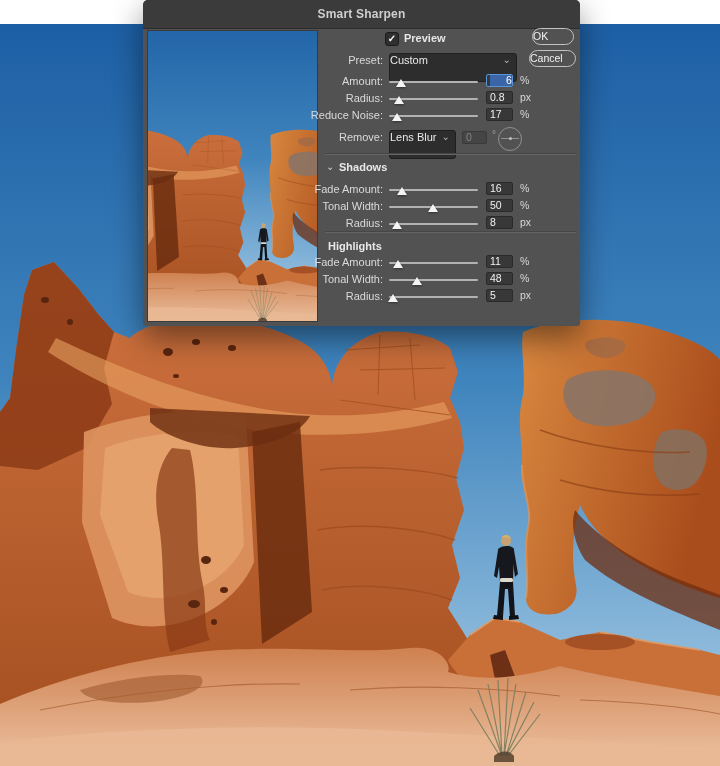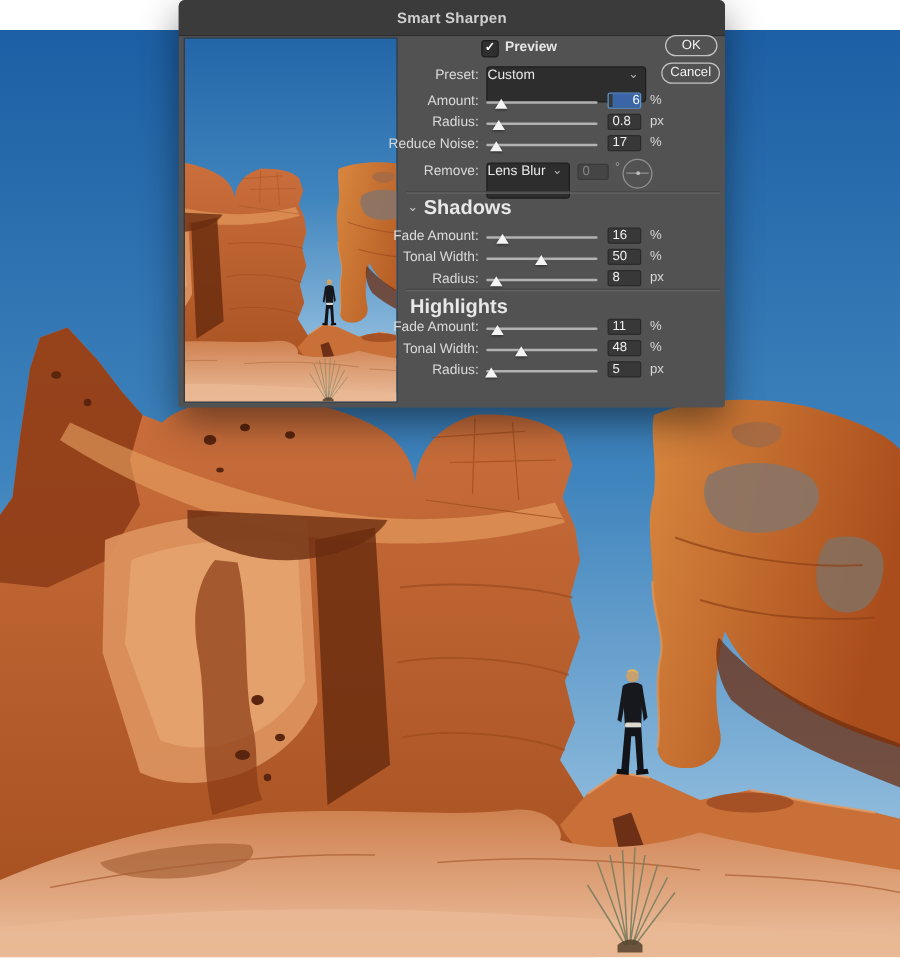--- a/index.html
+++ b/index.html
@@ -14,21 +14,21 @@
             border-bottom:1px solid #2d2d2d;border-radius:5px 5px 0 0;text-align:center;}
   .titlebar span{line-height:28px;font-size:12px;font-weight:bold;color:#cfcfcf;letter-spacing:.2px;}
   .preview-thumb{position:absolute;left:4px;top:30px;width:171px;height:292px;border:1px solid #3a3a3a;
                  box-sizing:border-box;background:#1d4f86;display:block;}
 
   .chk{position:absolute;left:242px;top:32px;width:12px;height:12px;background:#2f2f2f;border:1px solid #1c1c1c;
        border-radius:3px;color:#fff;font-size:10px;line-height:12px;text-align:center;font-weight:bold;}
   .chk-label{position:absolute;left:261px;top:32px;font-size:11px;line-height:13px;color:#e6e6e6;font-weight:bold;}
 
   .btn{position:absolute;box-sizing:border-box;border:1px solid #c3c3c3;border-radius:9px;background:transparent;
-       color:#f2f2f2;font-size:10.5px;text-align:center;line-height:15px;}
+       color:#f2f2f2;font-size:10.5px;text-align:left;line-height:15px;}
   .btn-ok{left:389px;top:28px;width:42px;height:17px;}
   .btn-cancel{left:386px;top:50px;width:47px;height:17px;}
 
   .row{position:absolute;left:0;width:437px;height:16px;}
   .lbl{position:absolute;left:30px;top:0;width:210px;text-align:right;font-size:11px;line-height:14px;color:#dadada;}
   .dd{position:absolute;left:246px;top:0;height:29px;background:#2d2d2d;border:1px solid #1f1f1f;border-radius:3px;
       box-sizing:border-box;color:#e9e9e9;font-size:11px;line-height:13px;padding-left:0;}
   .dd .chev{position:absolute;right:5px;top:-1px;color:#b3b3b3;font-size:10px;}
   .dd-preset{width:128px;}
   .dd-remove{width:67px;}
@@ -44,21 +44,21 @@
   .unit{position:absolute;left:377px;top:0;font-size:10.5px;line-height:13px;color:#d8d8d8;}
   .deg{position:absolute;left:349px;top:-1px;font-size:10px;color:#9d9d9d;}
   .angle-field{left:319px;width:25px;top:1px;}
   .dial{position:absolute;left:355px;top:-3px;width:24px;height:24px;border:1px solid #9c9c9c;border-radius:50%;
         box-sizing:border-box;opacity:.85;}
   .dial:before{content:"";position:absolute;left:2px;right:2px;top:10px;height:1px;background:#9c9c9c;}
   .dial:after{content:"";position:absolute;left:10px;top:9px;width:3px;height:3px;border-radius:50%;background:#d2d2d2;}
 
   .divider{position:absolute;left:182px;width:251px;height:1px;background:#646464;box-shadow:0 -1px 0 #464646;}
   .sec-chev{position:absolute;left:183px;font-size:10px;color:#cccccc;line-height:12px;}
-  .sec-title{position:absolute;font-size:16px;font-weight:bold;color:#e8e8e8;line-height:12px;text-align:right;}
+  .sec-title{position:absolute;font-size:11px;font-weight:bold;color:#e8e8e8;line-height:12px;text-align:right;}
 </style>
 </head>
 <body>
 
 <div class="stage">
 
   <svg class="photo" viewBox="0 24 720 742" preserveAspectRatio="xMidYMid slice" aria-hidden="true">
     <defs>
       <linearGradient id="sky" x1="0" y1="0" x2="0" y2="1">
         <stop offset="0" stop-color="#1d5fa4"></stop>

